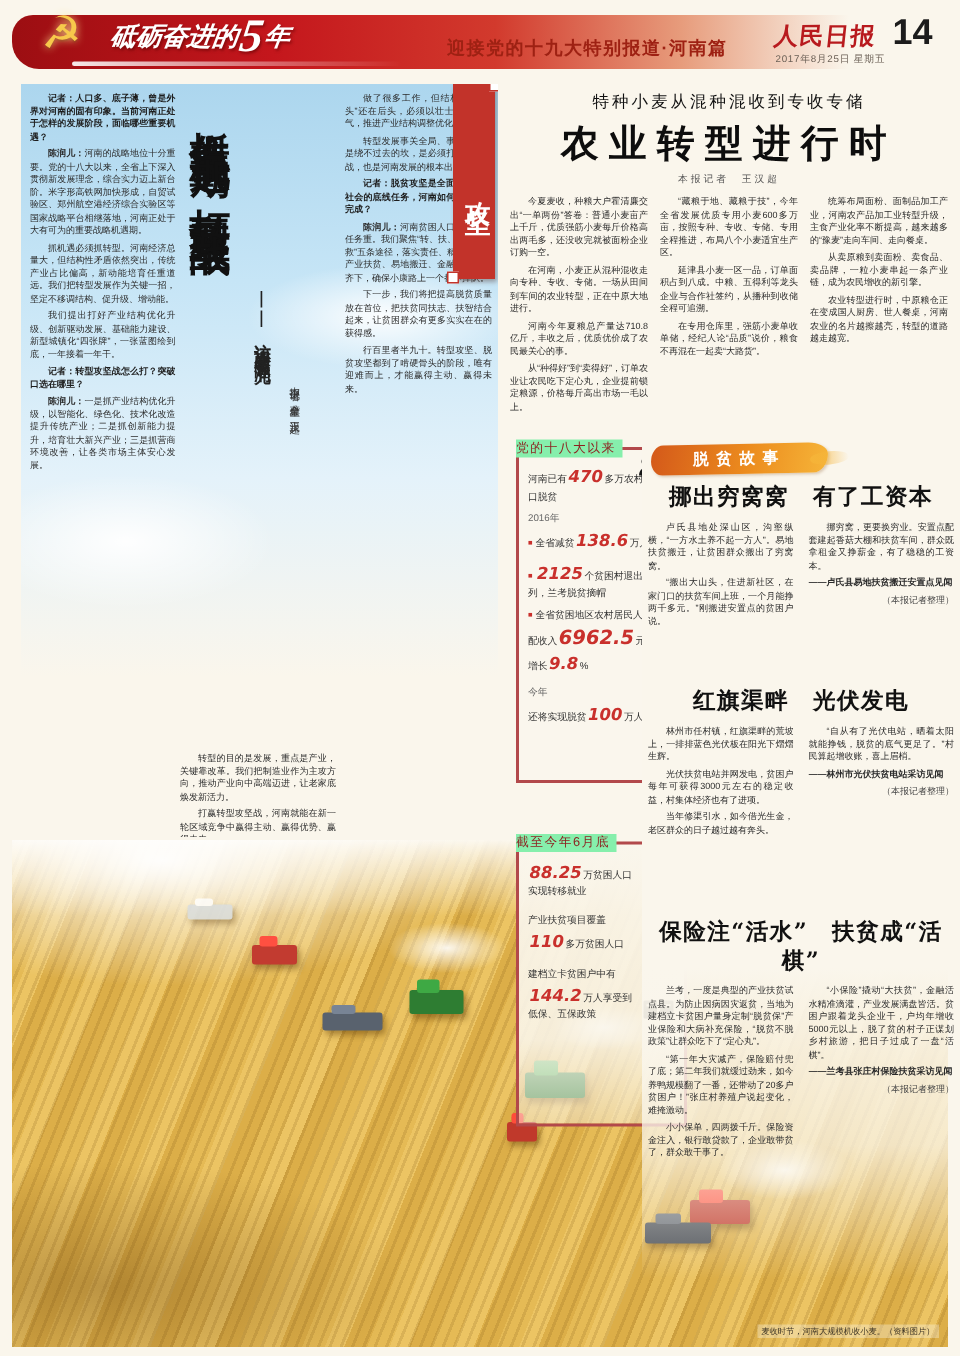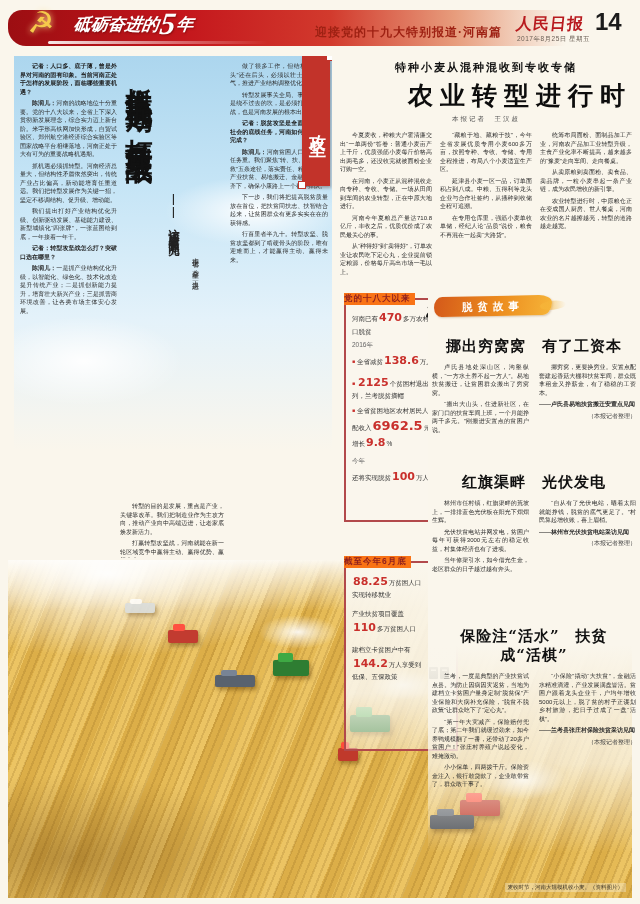--- a/index.html
+++ b/index.html
@@ -11,21 +11,21 @@
     border-radius:14px 2px 2px 18px;}
   .banner-ribbon::after{content:"";position:absolute;left:40px;bottom:2px;width:220px;height:3px;
     background:linear-gradient(90deg,rgba(255,255,255,.9),rgba(255,255,255,0));border-radius:2px;}
   .emblem{position:absolute;left:18px;top:0px;width:46px;height:46px;text-align:center;line-height:46px;
     font-size:30px;color:#f7c94b;text-shadow:0 0 6px rgba(255,230,150,.95),0 1px 1px rgba(120,40,0,.6);}
   .slogan{position:absolute;left:74px;top:13px;white-space:nowrap;color:#fff;font-style:italic;
     font-family:"Liberation Serif","DejaVu Serif",serif;font-weight:bold;transform:skewX(-8deg);
     text-shadow:1px 1px 2px rgba(90,0,0,.6);}
   .slogan .s-pre,.slogan .s-suf{font-size:17px;vertical-align:baseline;}
   .slogan .s-num{font-size:31px;line-height:20px;vertical-align:-4px;padding:0 1px;}
-  .banner-sub{position:absolute;left:315px;top:24px;font-size:12px;font-weight:bold;color:#9e2113;
+  .banner-sub{position:absolute;left:298px;top:24px;font-size:12px;font-weight:bold;color:#9e2113;
     letter-spacing:1px;white-space:nowrap;}
   .masthead{position:absolute;left:516px;top:14px;font-family:"Liberation Serif","DejaVu Serif",serif;
     font-weight:bold;color:#b81a1e;font-size:16px;transform:skewX(-6deg);letter-spacing:1px;}
   .pageno{position:absolute;left:595px;top:8px;font-size:24px;font-weight:bold;color:#1c1c1c;}
   .dateline{position:absolute;left:517px;top:35px;font-size:6.5px;color:#6a5f55;letter-spacing:.5px;}
   
   .left-art{position:absolute;left:14px;top:56px;width:318px;height:506px;overflow:hidden;
     background:linear-gradient(to bottom,#acd6ee 0%,#c6e5f6 26%,#e4f2fa 52%,rgba(250,246,236,.92) 78%,rgba(250,246,236,0) 100%);}
   .cloud{position:absolute;border-radius:50%;background:radial-gradient(ellipse,rgba(255,255,255,.95),rgba(255,255,255,0) 70%);}
   .para{margin:0 0 3px 0;text-indent:2em;font-size:6px;line-height:1.42;color:#2b2b2b;text-align:justify;}
@@ -44,55 +44,55 @@
   .v-byline{position:absolute;left:176px;top:196px;height:120px;writing-mode:vertical-rl;
     font-size:7px;color:#333;letter-spacing:1px;}
   .gj-ribbon{position:absolute;left:288px;top:0px;width:28px;height:130px;background:#c2332a;
     box-shadow:1px 2px 3px rgba(60,20,10,.35);writing-mode:vertical-rl;text-orientation:upright;
     color:#fff;font-family:"DejaVu Serif","Liberation Serif",serif;font-weight:bold;font-size:17px;
     letter-spacing:6px;padding-top:10px;box-sizing:border-box;text-align:center;}
   .gj-ribbon::before{content:"";position:absolute;right:-4px;top:-3px;width:6px;height:6px;border:1px solid #c2332a;background:#fff;}
   .gj-ribbon::after{content:"";position:absolute;left:-4px;bottom:-3px;width:6px;height:6px;border:1px solid #c2332a;background:#fff;}
   
   .right-art{position:absolute;left:340px;top:60px;width:292px;height:232px;}
-  .r-kicker{margin:0;text-align:center;font-size:11px;font-weight:bold;letter-spacing:2px;
+  .r-kicker{margin:0;text-align:center;font-size:11px;font-weight:normal;letter-spacing:2px;
     font-family:"DejaVu Serif","Liberation Serif",serif;color:#111;}
-  .r-title{margin:4px 0 0 0;text-align:right;font-size:25px;font-weight:bold;letter-spacing:7px;
+  .r-title{margin:4px 0 0 0;text-align:center;font-size:25px;font-weight:bold;letter-spacing:7px;
     font-family:"DejaVu Serif","Liberation Serif",serif;color:#0d0d0d;}
   .r-byline{margin:3px 0 0 0;text-align:center;font-size:6.5px;color:#555;letter-spacing:2px;}
   .r-cols{position:absolute;left:0;top:71px;width:292px;height:158px;display:flex;gap:8px;}
   .r-col{width:92px;height:158px;overflow:hidden;}
   
   .stat-box{position:absolute;left:344px;width:114px;border:2px solid #b2494b;box-sizing:border-box;
     background:rgba(250,246,236,.96);}
   .stat-box.b1{top:298px;height:224px;}
   .stat-box.b2{top:530px;height:190px;
     background:linear-gradient(to bottom,rgba(250,246,236,.97) 0%,rgba(250,246,236,.88) 70%,rgba(250,246,236,.45) 100%);margin-top:31px;}
-  .stat-header{position:absolute;left:-2px;top:-7px;background:#f97316;padding-right:4px;
-    font-size:8.5px;font-weight:bold;color:#8d1f1f;letter-spacing:1px;}
+  .stat-header{position:absolute;left:-2px;top:-7px;background:#86efac;padding-right:4px;
+    font-size:8.5px;font-weight:normal;color:#8d1f1f;letter-spacing:1px;}
   .stat-body{padding:10px 6px 4px 6px;}
   .s-line{margin:0 0 5px 0;font-size:6.5px;line-height:1.5;color:#333;text-indent:0;}
   .s-line.bullet::before{content:"■";color:#c9302c;font-size:5px;margin-right:2px;vertical-align:1px;}
   .s-year{margin:2px 0 3px 0;font-size:6.5px;color:#666;}
-  .num{color:#c9302c;font-weight:bold;font-size:11px;font-family:"DejaVu Sans","Liberation Sans",sans-serif;padding:0 1px;}
+  .num{color:#c9302c;font-weight:bold;font-size:11px;font-family:"DejaVu Sans","Liberation Sans",sans-serif;padding:0 1px;font-style:italic;}
   .num.xl{font-size:13px;}
   .box-icon{position:absolute;right:8px;top:4px;}
   .stat-row{display:flex;align-items:flex-end;justify-content:space-between;margin-bottom:9px;}
   .stat-row p{margin:0;font-size:6.5px;line-height:1.55;color:#333;width:72px;}
   .stat-row svg{flex:none;margin-bottom:1px;}
   
   .stories{position:absolute;left:428px;top:290px;width:212px;height:592px;
     background:linear-gradient(to bottom,#faf6ec 0%,#faf6ec 60%,rgba(250,246,236,.75) 80%,rgba(250,246,236,0) 95%);}
   .badge{position:absolute;left:6px;top:6px;width:118px;height:20px;line-height:20px;text-align:center;
     color:#fff;font-weight:bold;font-size:10.5px;letter-spacing:5px;transform:rotate(-1.2deg);
     background:linear-gradient(100deg,#d4591a 0%,#ec8c1e 55%,#f6b539 100%);
     border-radius:10px 16px 12px 9px / 13px 9px 15px 11px;box-shadow:1px 1px 2px rgba(120,60,0,.25);}
   .badge::after{content:"";position:absolute;right:-14px;top:6px;width:26px;height:9px;border-radius:50%;
     background:linear-gradient(90deg,rgba(246,181,57,.85),rgba(246,181,57,0));transform:rotate(-4deg);}
-  .story-title{margin:15px;text-align:center;font-size:15px;font-weight:bold;letter-spacing:1px;
+  .story-title{margin:0;text-align:center;font-size:15px;font-weight:bold;letter-spacing:1px;
     font-family:"DejaVu Serif","Liberation Serif",serif;color:#111;}
   .story-cols{display:flex;gap:10px;padding:0 4px;}
   .story-col{width:97px;overflow:hidden;}
   .sec1 .story-col{height:96px;} .sec2 .story-col{height:118px;} .sec3 .story-col{height:224px;}
   .sec1{position:absolute;left:0;top:32px;width:212px;}
   .sec2{position:absolute;left:0;top:168px;width:212px;}
   .sec3{position:absolute;left:0;top:322px;width:212px;}
   .story-title{margin-bottom:7px;}
   
   .photo{position:absolute;left:8px;top:560px;width:624px;height:338px;overflow:hidden;

